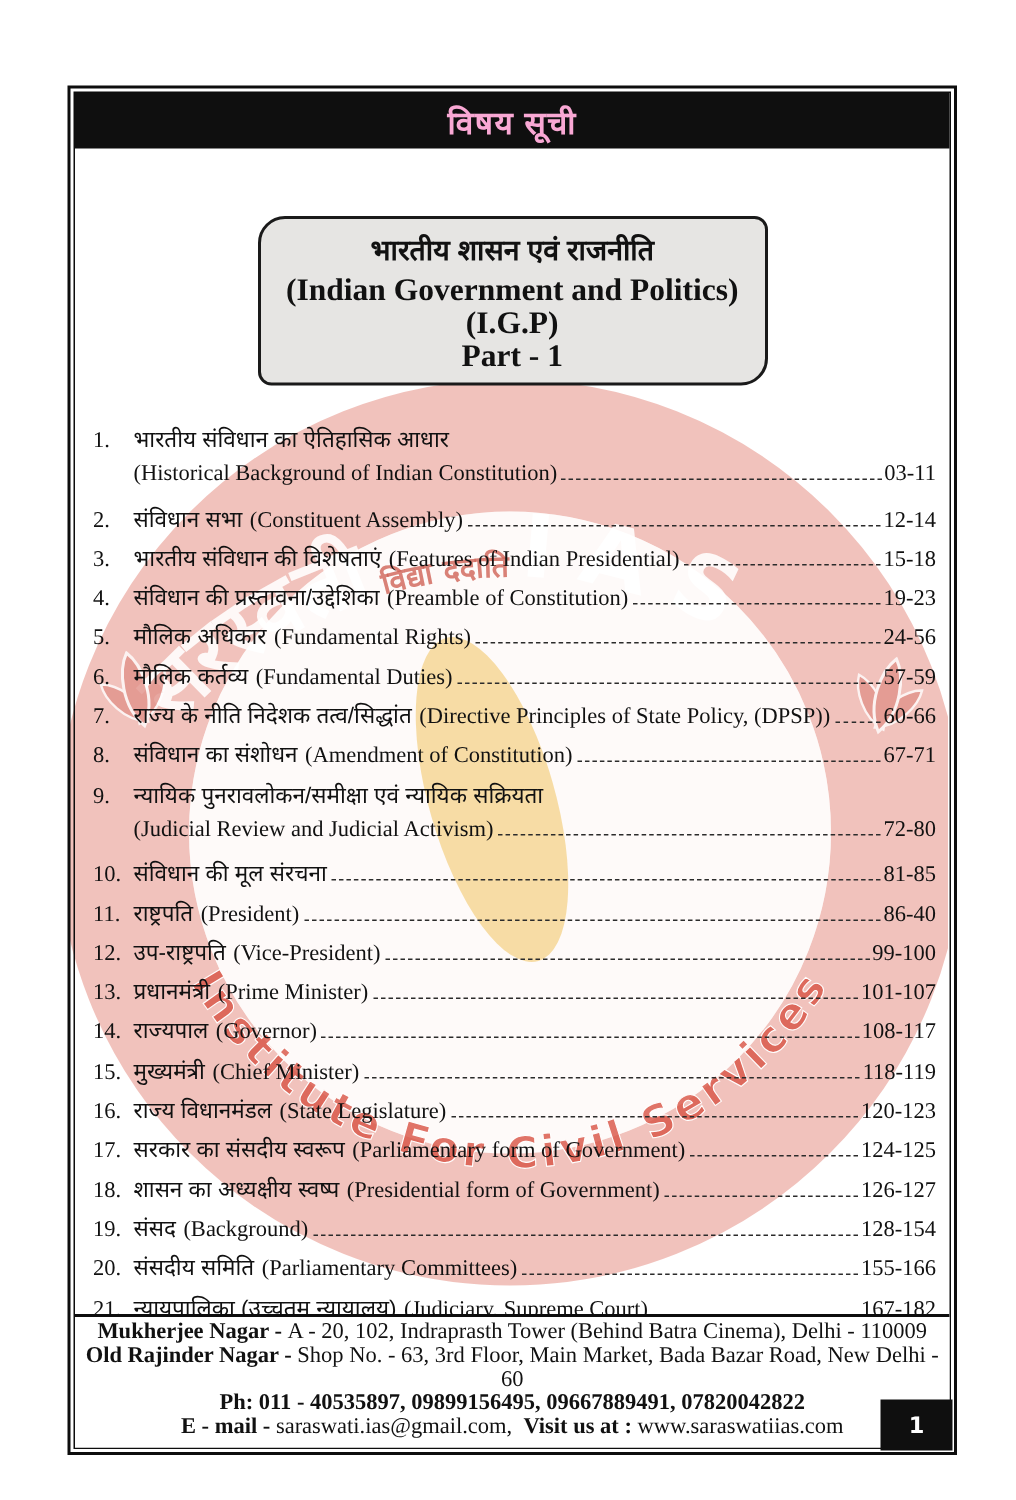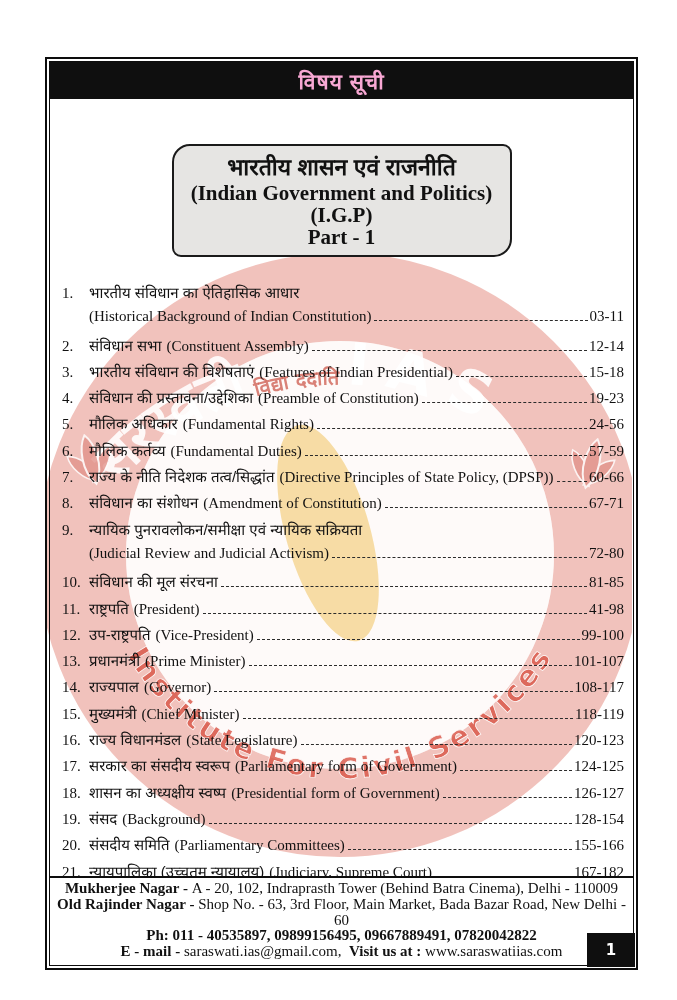--- a/index.html
+++ b/index.html
@@ -10,21 +10,21 @@
   .wm-svg{position:absolute;left:46px;top:235px;width:586px;height:640px;z-index:0;pointer-events:none;}
 
   
   .frame-outer{position:absolute;left:45px;top:57px;width:589px;height:909px;border:2.5px solid #0d0d0d;z-index:1;}
   .frame-inner{position:absolute;inset:2px;border:1.3px solid #0d0d0d;}
 
   .header-bar{position:relative;height:37px;background:#0f0f0f;color:#f9a8d4;display:flex;align-items:center;justify-content:center;z-index:2;}
   .header-bar .ht{font-size:21px;font-weight:bold;letter-spacing:1px;}
 
   .title-box{position:relative;margin:45px auto 0;width:336px;text-align:center;background:#e6e5e3;border:2.5px solid #1a1a1a;border-radius:18px 9px 18px 9px;padding:7px 0 7px;z-index:2;}
-  .tb-hi{font-size:23px;font-weight:bold;line-height:29px;}
+  .tb-hi{font-size:19px;font-weight:bold;line-height:29px;}
   .tb-en,.tb-abbr,.tb-part{font-family:"Liberation Serif",serif;font-size:21px;font-weight:bold;line-height:22px;}
 
   .toc{position:relative;margin-top:25px;padding:0 9px 0 12px;z-index:2;}
   .row{display:flex;align-items:baseline;height:26.3px;font-size:15px;}
   .num{width:27px;flex:none;font-family:"Liberation Serif",serif;}
   .hi{white-space:nowrap;}
   .en{font-family:"Liberation Serif",serif;margin-left:5px;white-space:nowrap;}
   .leader{flex:1;border-bottom:1.6px dashed #2b2b2b;margin:0 2px 5px 3px;min-width:8px;}
   .pg{font-family:"Liberation Serif",serif;flex:none;}
 
@@ -170,21 +170,21 @@
     <span class="hi">संविधान की मूल संरचना</span>
     <span class="leader"></span>
     <span class="pg">81-85</span>
   </div>
 
   <div class="row">
     <span class="num">11.</span>
     <span class="hi">राष्ट्रपति</span>
     <span class="en">(President)</span>
     <span class="leader"></span>
-    <span class="pg">41-98</span>
+    <span class="pg">86-40</span>
   </div>
 
   <div class="row">
     <span class="num">12.</span>
     <span class="hi">उप-राष्ट्रपति</span>
     <span class="en">(Vice-President)</span>
     <span class="leader"></span>
     <span class="pg">99-100</span>
   </div>
 

